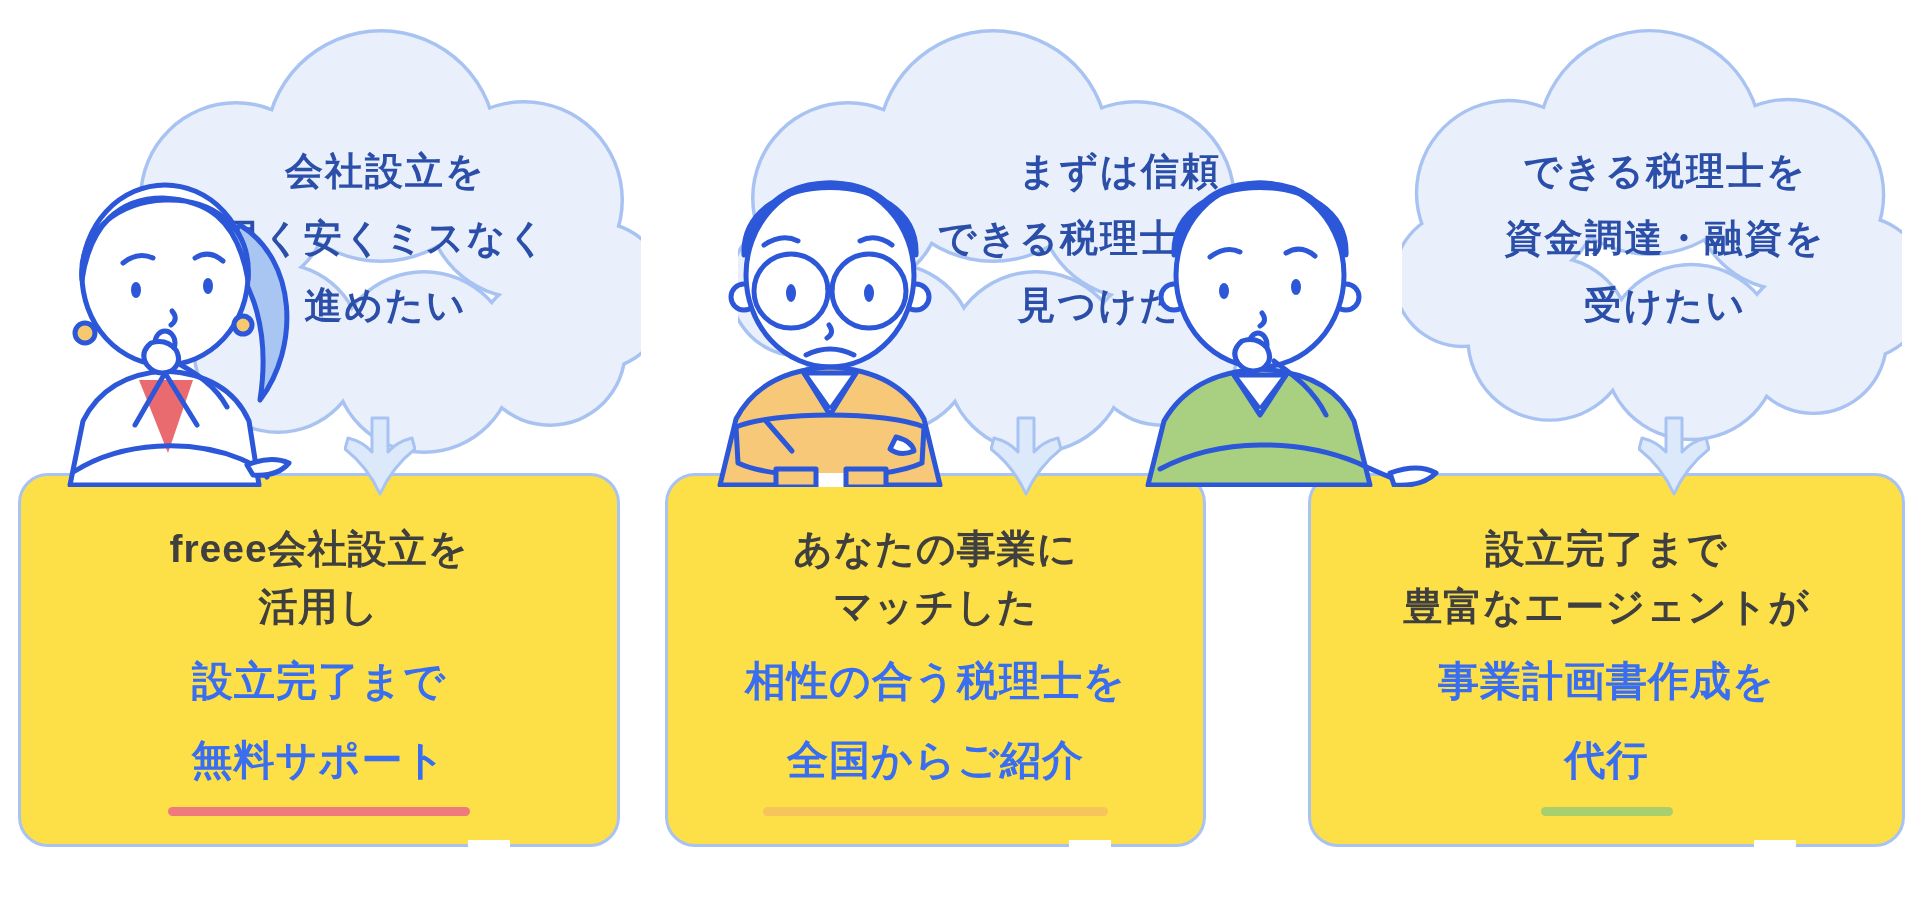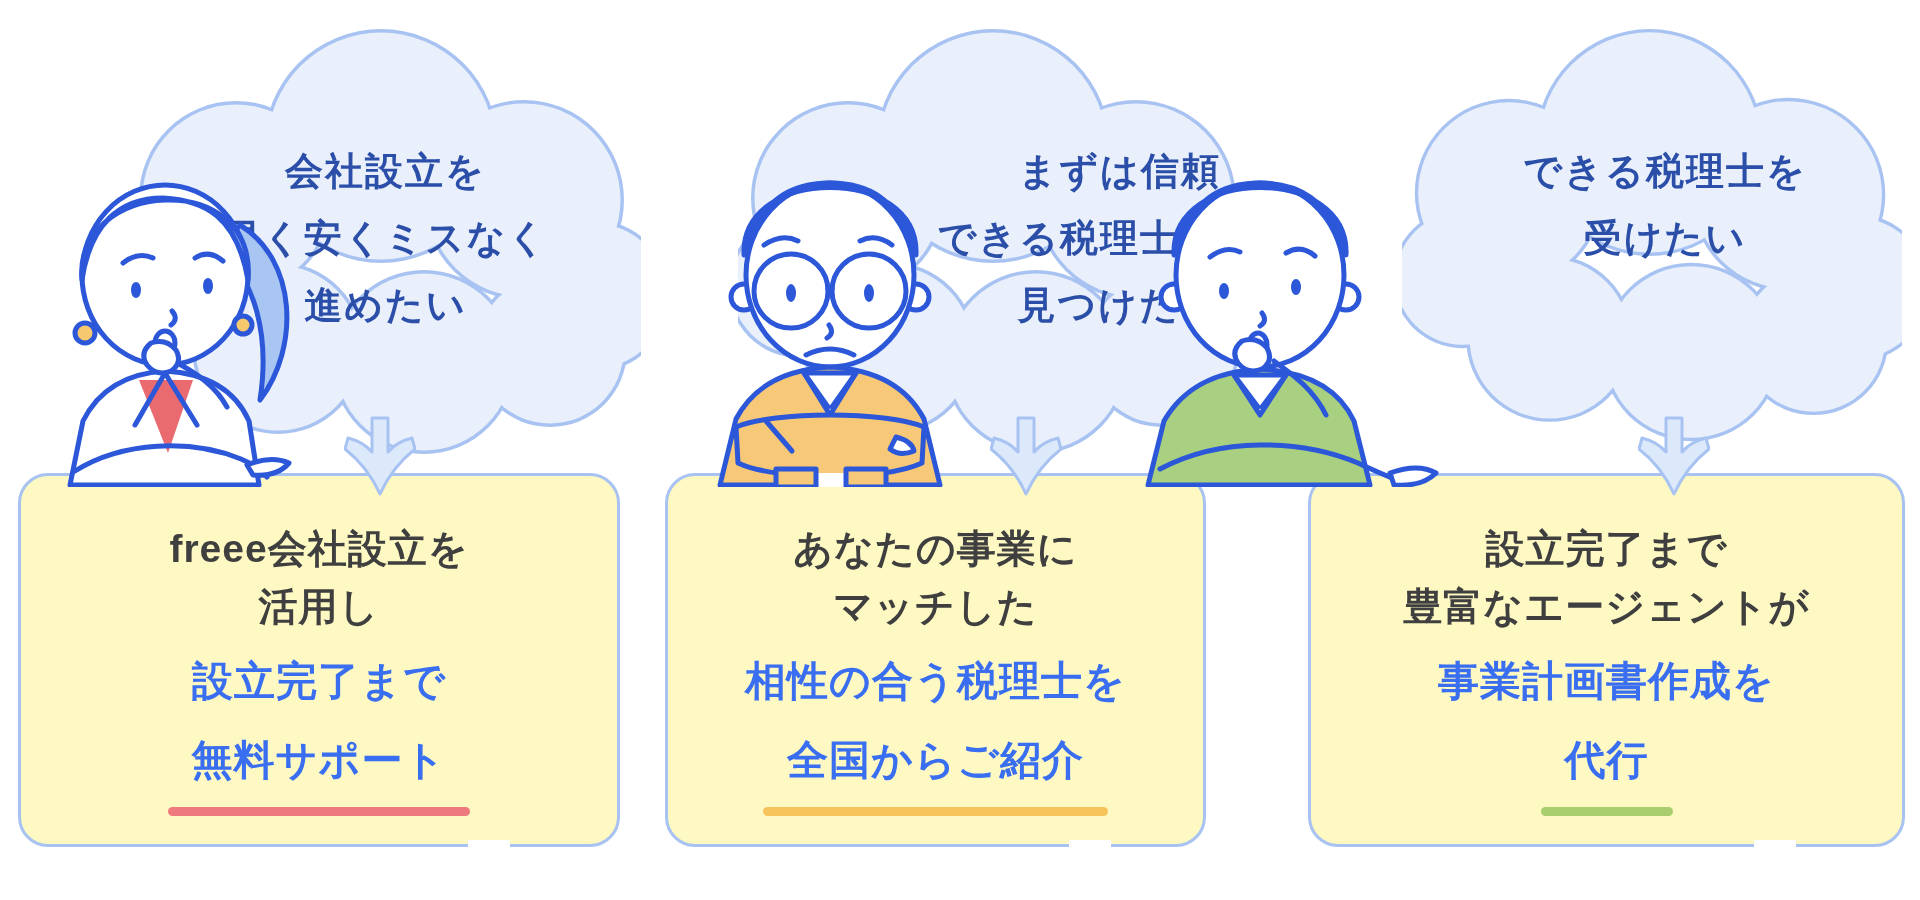--- a/index.html
+++ b/index.html
@@ -8,21 +8,21 @@
     position:relative;width:1920px;height:900px;background:#ffffff;overflow:hidden;
     font-family:"Liberation Sans","DejaVu Sans",sans-serif;
   }
   .cloud{position:absolute;top:28px;}
   .bubble-text{
     position:absolute;text-align:center;color:#2B4FA8;
     font-size:38px;line-height:67px;font-weight:700;letter-spacing:2px;top:138px;
   }
   .arrow{position:absolute;top:416px;}
   .card{
-    position:absolute;top:473px;height:374px;background:#fef9c3;
+    position:absolute;top:473px;height:374px;background:#fde047;
     border:3px solid #A8C3F2;border-radius:30px;
   }
   .card-inner{padding-top:44px;text-align:center;}
   .plain-line{font-size:39px;line-height:58px;font-weight:700;color:#3F3F3F;letter-spacing:1px;}
   .big-line{font-size:41px;line-height:79px;font-weight:700;color:#3A6EF0;letter-spacing:1px;}
   .big-block{margin-top:6px;}
   .ul-wrap{position:relative;display:inline-block;}
   .ul-bar{position:absolute;left:-24px;right:-24px;bottom:-16px;height:9px;border-radius:5px;background:#ccc;}
   .notch{position:absolute;bottom:-4px;left:75%;width:42px;height:8px;background:#ffffff;}
   .person{position:absolute;}
@@ -106,20 +106,21 @@
     <div>早く安くミスなく</div>
     <div>進めたい</div>
   </div>
   <div class="bubble-text" style="left:706px;width:515px;text-align:right;">
     <div>まずは信頼</div>
     <div>できる税理士を</div>
     <div>見つけたい</div>
   </div>
   <div class="bubble-text" style="left:1415px;width:500px;">
     <div>できる税理士を</div>
+    <div>資金調達・融資を</div>
     <div>受けたい</div>
   </div>
 
   <div class="card" style="left:18px;width:602px;">
     <div class="card-inner">
       <div class="plain-line">freee会社設立を</div>
       <div class="plain-line">活用し</div>
       <div class="big-block">
         <div class="big-line">設立完了まで</div>
         <div class="big-line">

